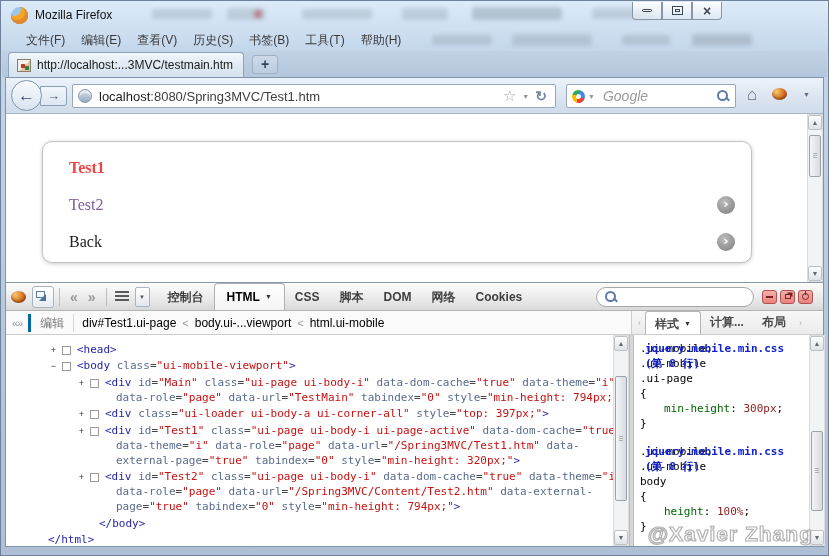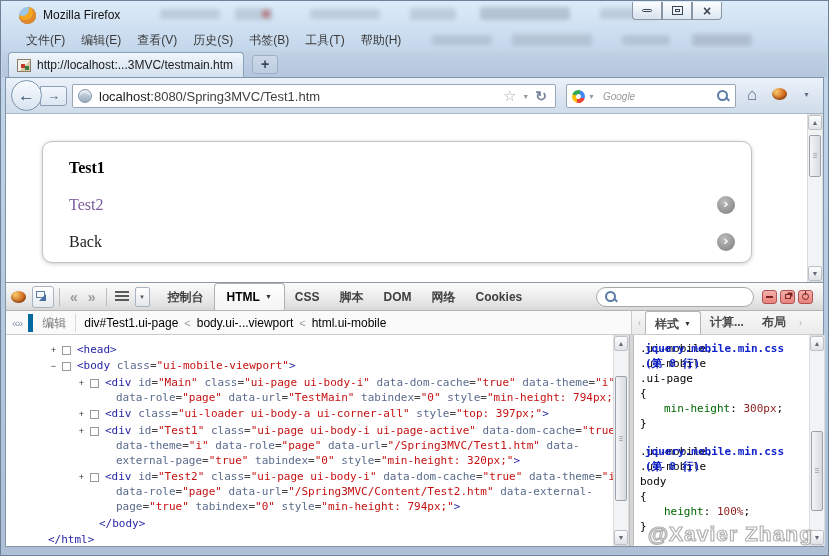--- a/index.html
+++ b/index.html
@@ -5,21 +5,21 @@
   html,body{margin:0;padding:0}
   body{width:829px;height:556px;position:relative;overflow:hidden;
        font-family:"Liberation Sans",sans-serif;background:#b7c9de;font-size:12px}
   *{box-sizing:border-box}
   [data-interactable]{cursor:default}
 
   
   .frame{position:absolute;inset:0;border:1px solid #6d8299;
          background:linear-gradient(180deg,#dcebf9 0%,#c3d6ea 9%,#b4c8de 60%,#aebfd6 100%)}
   .blob{position:absolute;border-radius:3px;background:#76828f;opacity:.25;filter:blur(2px);pointer-events:none}
-  .titlebar{position:absolute;top:1px;left:9px;right:1px;height:27px}
+  .titlebar{position:absolute;top:1px;left:1px;right:1px;height:27px}
   .ff-icon{position:absolute;left:9px;top:5px;width:17px;height:17px;border-radius:50%;
            background:radial-gradient(circle at 35% 30%,#9ec7e8 0 30%,#2d6ca8 55%,#1c4a78 100%);
            box-shadow:inset -2px -3px 0 1px #e08a2d, inset -5px -6px 0 2px #f5a623}
   .win-title{position:absolute;left:33px;top:6px;font-size:12px;color:#111}
   .win-controls{position:absolute;right:105px;top:0;display:flex}
   .wbtn{width:30px;height:18px;border:1px solid #8895a5;border-top:none;
         background:linear-gradient(rgba(255,255,255,.9),rgba(222,232,242,.75));
         display:flex;align-items:center;justify-content:center;color:#3c4654}
   .wbtn:first-child{border-radius:0 0 0 4px}
   .wbtn:last-child{border-radius:0 0 4px 0}
@@ -64,38 +64,38 @@
   .url-rest{color:#404040}
   .flexspace{flex:1}
   .star{color:#adadad;font-size:15px;padding:0 3px}
   .caret-sm{color:#8e99a6;font-size:7px;padding:0 3px}
   .reload{color:#76859a;font-size:14px;font-weight:bold;padding:0 3px}
   .searchbar{position:absolute;left:560px;top:6px;width:170px;height:24px;background:#fff;
              border:1px solid #97a6b8;border-radius:2px;display:flex;align-items:center;padding:0 5px}
   .glogo{width:13px;height:13px;border-radius:50%;flex:0 0 13px;position:relative;
          background:conic-gradient(#4285f4 0 25%,#ea4335 0 50%,#fbbc05 0 75%,#34a853 0);transform:rotate(20deg)}
   .glogo i{position:absolute;left:4px;top:4px;width:5px;height:5px;border-radius:50%;background:#fff}
-  .search-ph{font-style:italic;color:#9a9a9a;font-size:10px;margin-left:5px;flex:1}
+  .search-ph{font-style:italic;color:#9a9a9a;font-size:14px;margin-left:5px;flex:1}
   .mag{position:relative;width:14px;height:14px;flex:0 0 14px}
   .mag::before{content:"";position:absolute;left:1px;top:1px;width:7px;height:7px;border:2px solid #5b7ca6;border-radius:50%}
   .mag::after{content:"";position:absolute;left:9px;top:9px;width:5px;height:2px;background:#5b7ca6;transform:rotate(45deg)}
   .home{position:absolute;left:741px;top:7px;font-size:17px;color:#5f6e80}
   .bugicon{width:15px;height:12px;border-radius:50%;
            background:radial-gradient(circle at 30% 30%,#f7c96b,#d2691e 60%,#8b4513);
            box-shadow:inset 0 -2px 2px rgba(0,0,0,.25)}
   .nav-bug{position:absolute;left:766px;top:10px}
   .nav-caret{position:absolute;left:797px;top:13px;color:#5f6e80;font-size:7px}
 
   
   .content{position:absolute;top:36px;left:0;right:0;height:168px;background:#fff}
   .card{position:absolute;left:36px;top:27px;width:710px;height:122px;background:#fff;
         border:1px solid #c2c2c2;border-radius:10px;box-shadow:0 1px 4px rgba(0,0,0,.20);padding-top:7px}
   .lv-row{position:relative;height:37px;padding-left:26px;display:flex;align-items:center;
           font-family:"Liberation Serif",serif;font-size:16px}
-  .lv-header{font-weight:bold;color:#000000}
+  .lv-header{font-weight:bold;color:#ef4444}
   .lv-link{color:var(--visited-link)}
   .lv-plain{color:#222}
   .lv-chev{position:absolute;right:16px;top:50%;margin-top:-9px;width:18px;height:18px;border-radius:50%;
            background:radial-gradient(circle at 40% 32%,#bdbdbd,var(--chevron-circle) 70%);
            color:#fff;font-weight:bold;text-align:center;line-height:16px;font-size:13px;
            font-family:"DejaVu Sans",sans-serif}
 
   
   .sb{position:absolute;background:#f2f3f5;border:1px solid #dcdcdc}
   .sb-btn{position:absolute;left:0;right:0;height:15px;background:linear-gradient(#fdfdfd,#dfe2e6);
@@ -138,21 +138,21 @@
            display:flex;align-items:center;justify-content:center}
   .g-min{width:7px;height:2px;background:#7c2222}
   .g-rest{width:6px;height:5px;border:1px solid #7c2222;box-shadow:2px -2px 0 -0.5px #7c2222}
   .g-pow{width:7px;height:7px;border:1.5px solid #7c2222;border-radius:50%;position:relative}
   .g-pow::after{content:"";position:absolute;top:-3px;left:1.5px;width:1.5px;height:4px;background:#7c2222}
 
   .fb-crumbrow{position:absolute;top:28px;left:0;right:0;height:24px;display:flex;
                background:#fafafa;border-bottom:1px solid #ccc}
   .crumb-left{flex:1;display:flex;align-items:center;padding:0 6px;min-width:0}
   .panel-toggle{color:#8b98ad;font-size:11px;letter-spacing:-1px;margin-right:6px}
-  .edit-btn{color:#767676;font-size:12px;padding:0 9px;border-right:1px solid #d8d8d8;margin-right:8px;height:18px;line-height:18px;border-left:5px solid #0369a1}
+  .edit-btn{color:#767676;font-size:12px;padding:0 9px;border-right:1px solid #d8d8d8;margin-right:8px;height:18px;line-height:18px;border-left:3px solid #0369a1}
   .crumbs{font-size:12px;color:#000;white-space:nowrap;overflow:hidden}
   .crumb-sep{color:#999;margin:0 6px;font-size:11px}
   .crumb-item.bold{font-weight:normal}
   .crumb-right{width:192px;border-left:1px solid #ccc;background:linear-gradient(#f7f7f7,#ebebeb);
                display:flex;align-items:flex-end;padding:0 2px}
   .side-arrow{color:#aaa;font-size:9px;padding:0 4px;line-height:22px}
   .side-tab{font-size:12px;font-weight:bold;color:#4a4a4a;padding:0 9px;height:23px;line-height:23px;white-space:nowrap}
   .side-tab.active{background:#fff;border:1px solid #b5b5b5;border-bottom:none;border-radius:3px 3px 0 0}
 
   .fb-main{position:absolute;top:52px;left:0;right:0;bottom:0;background:#fff}

